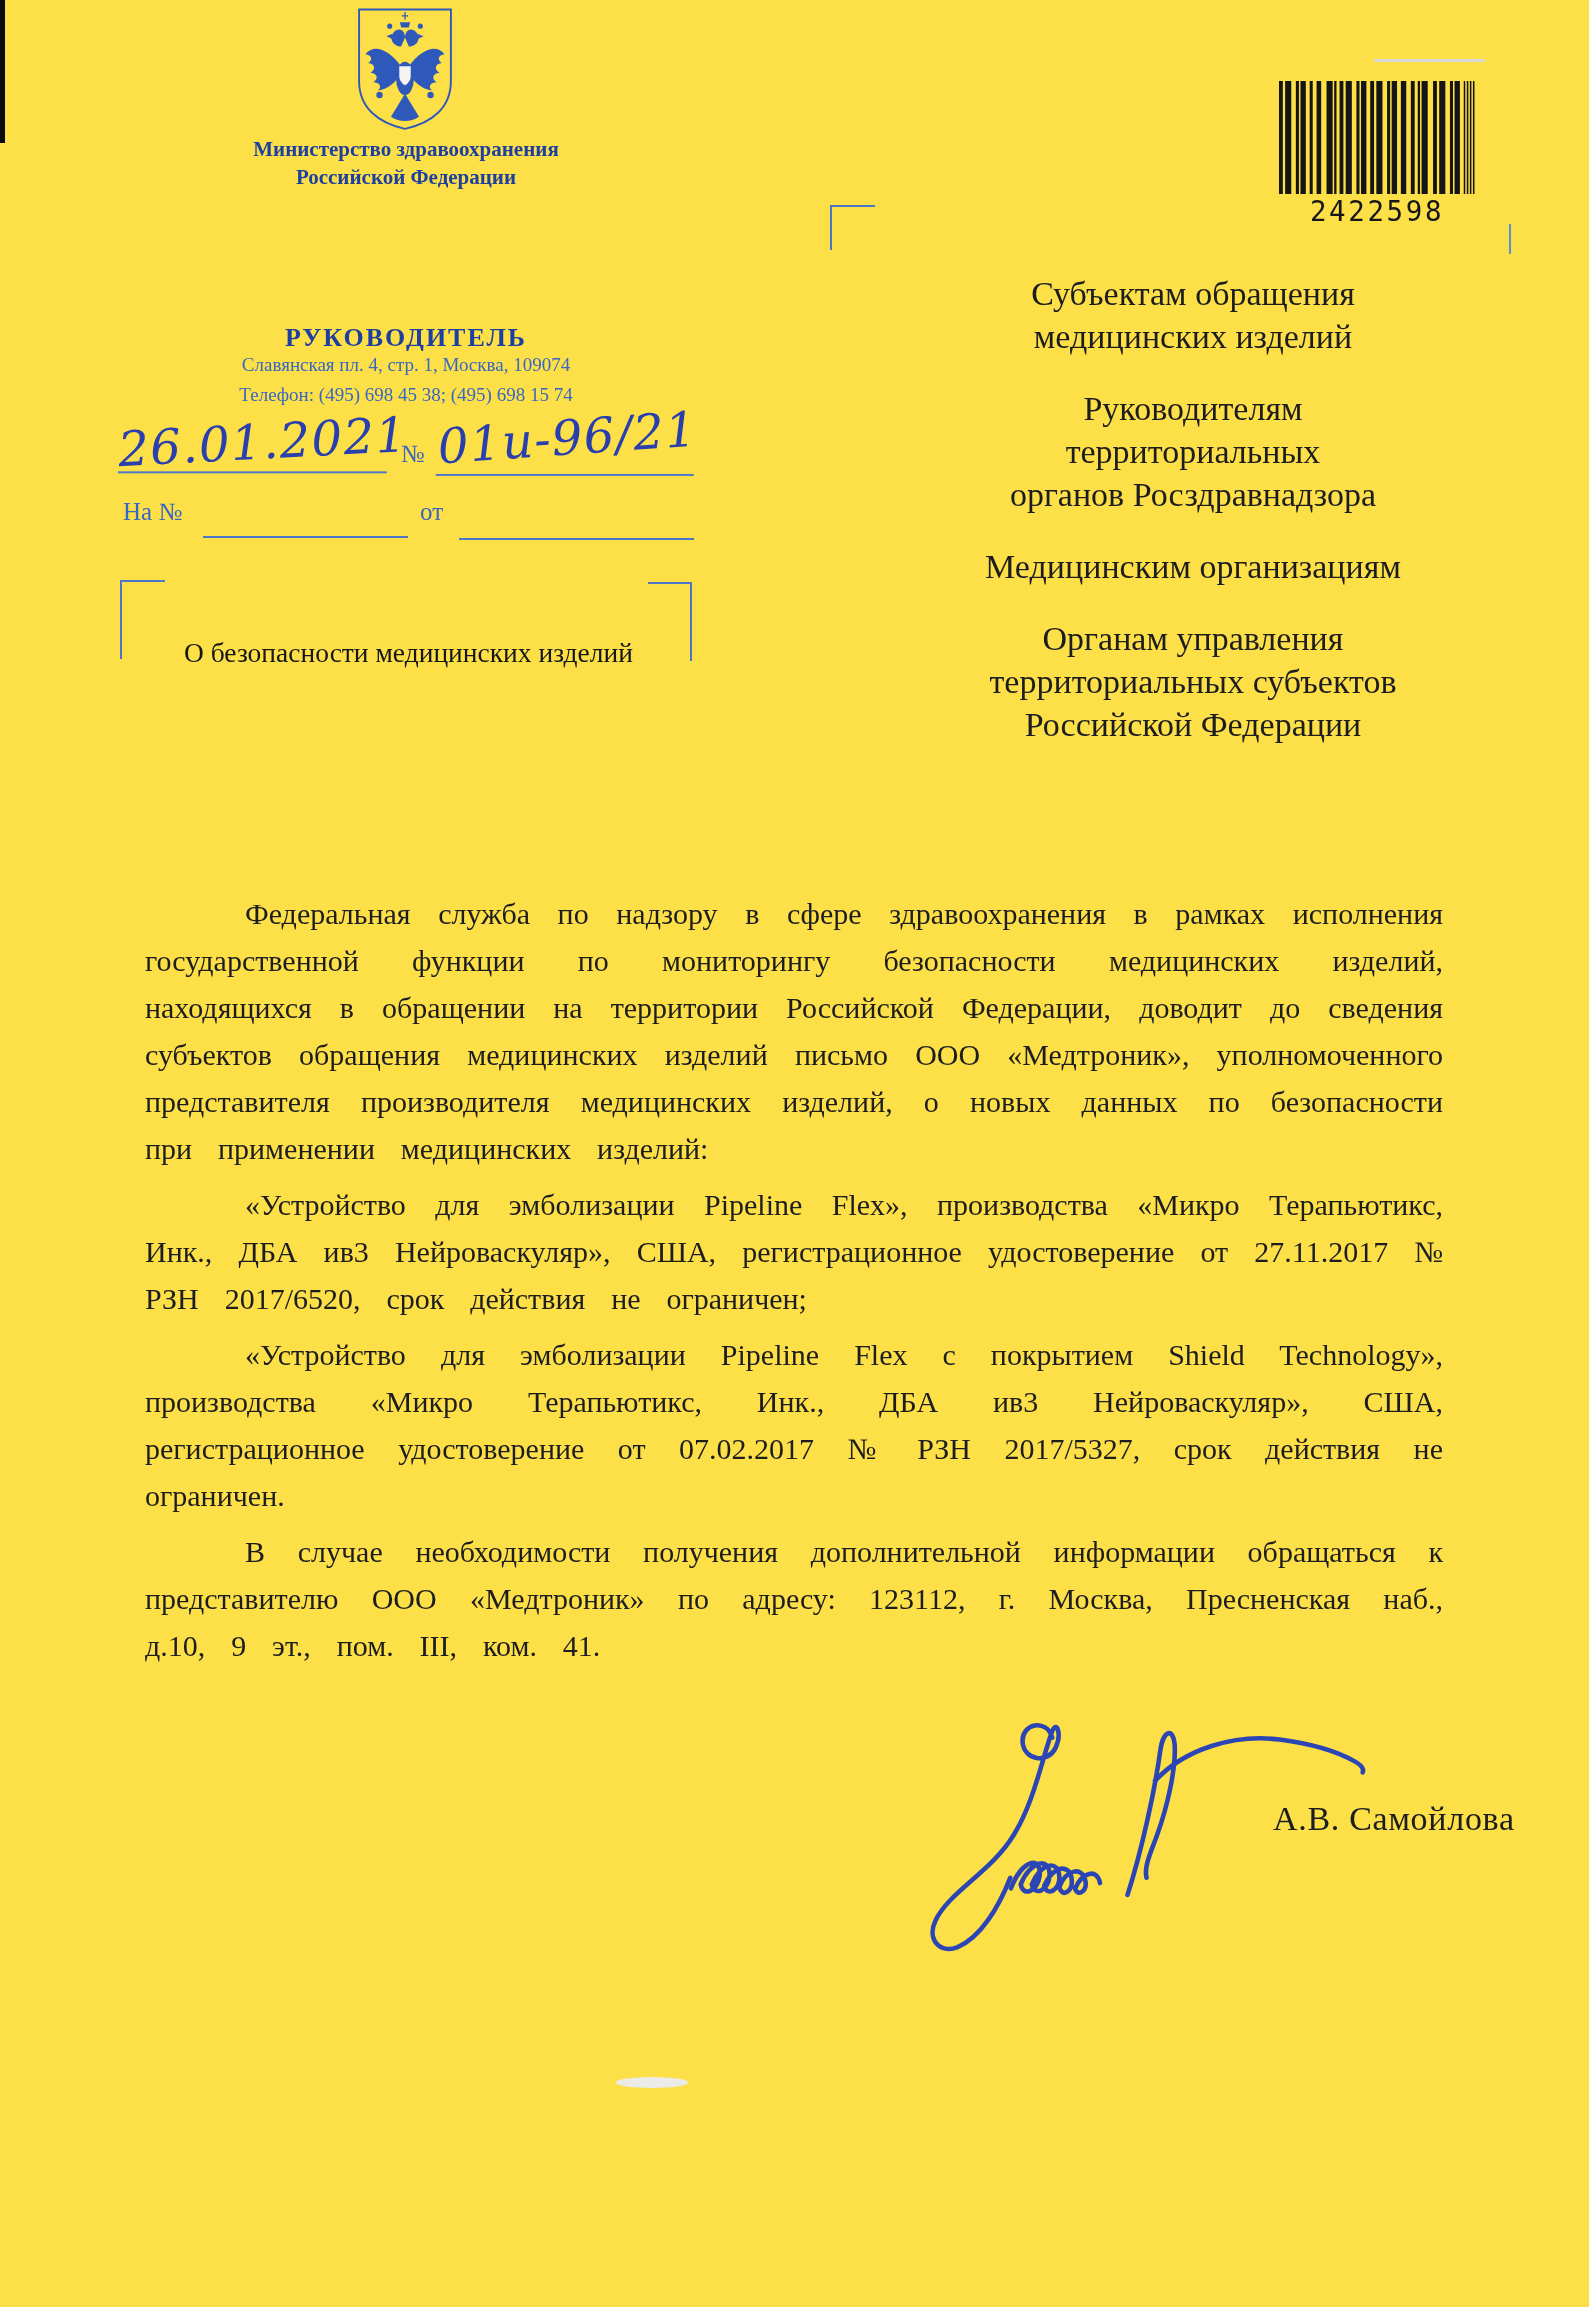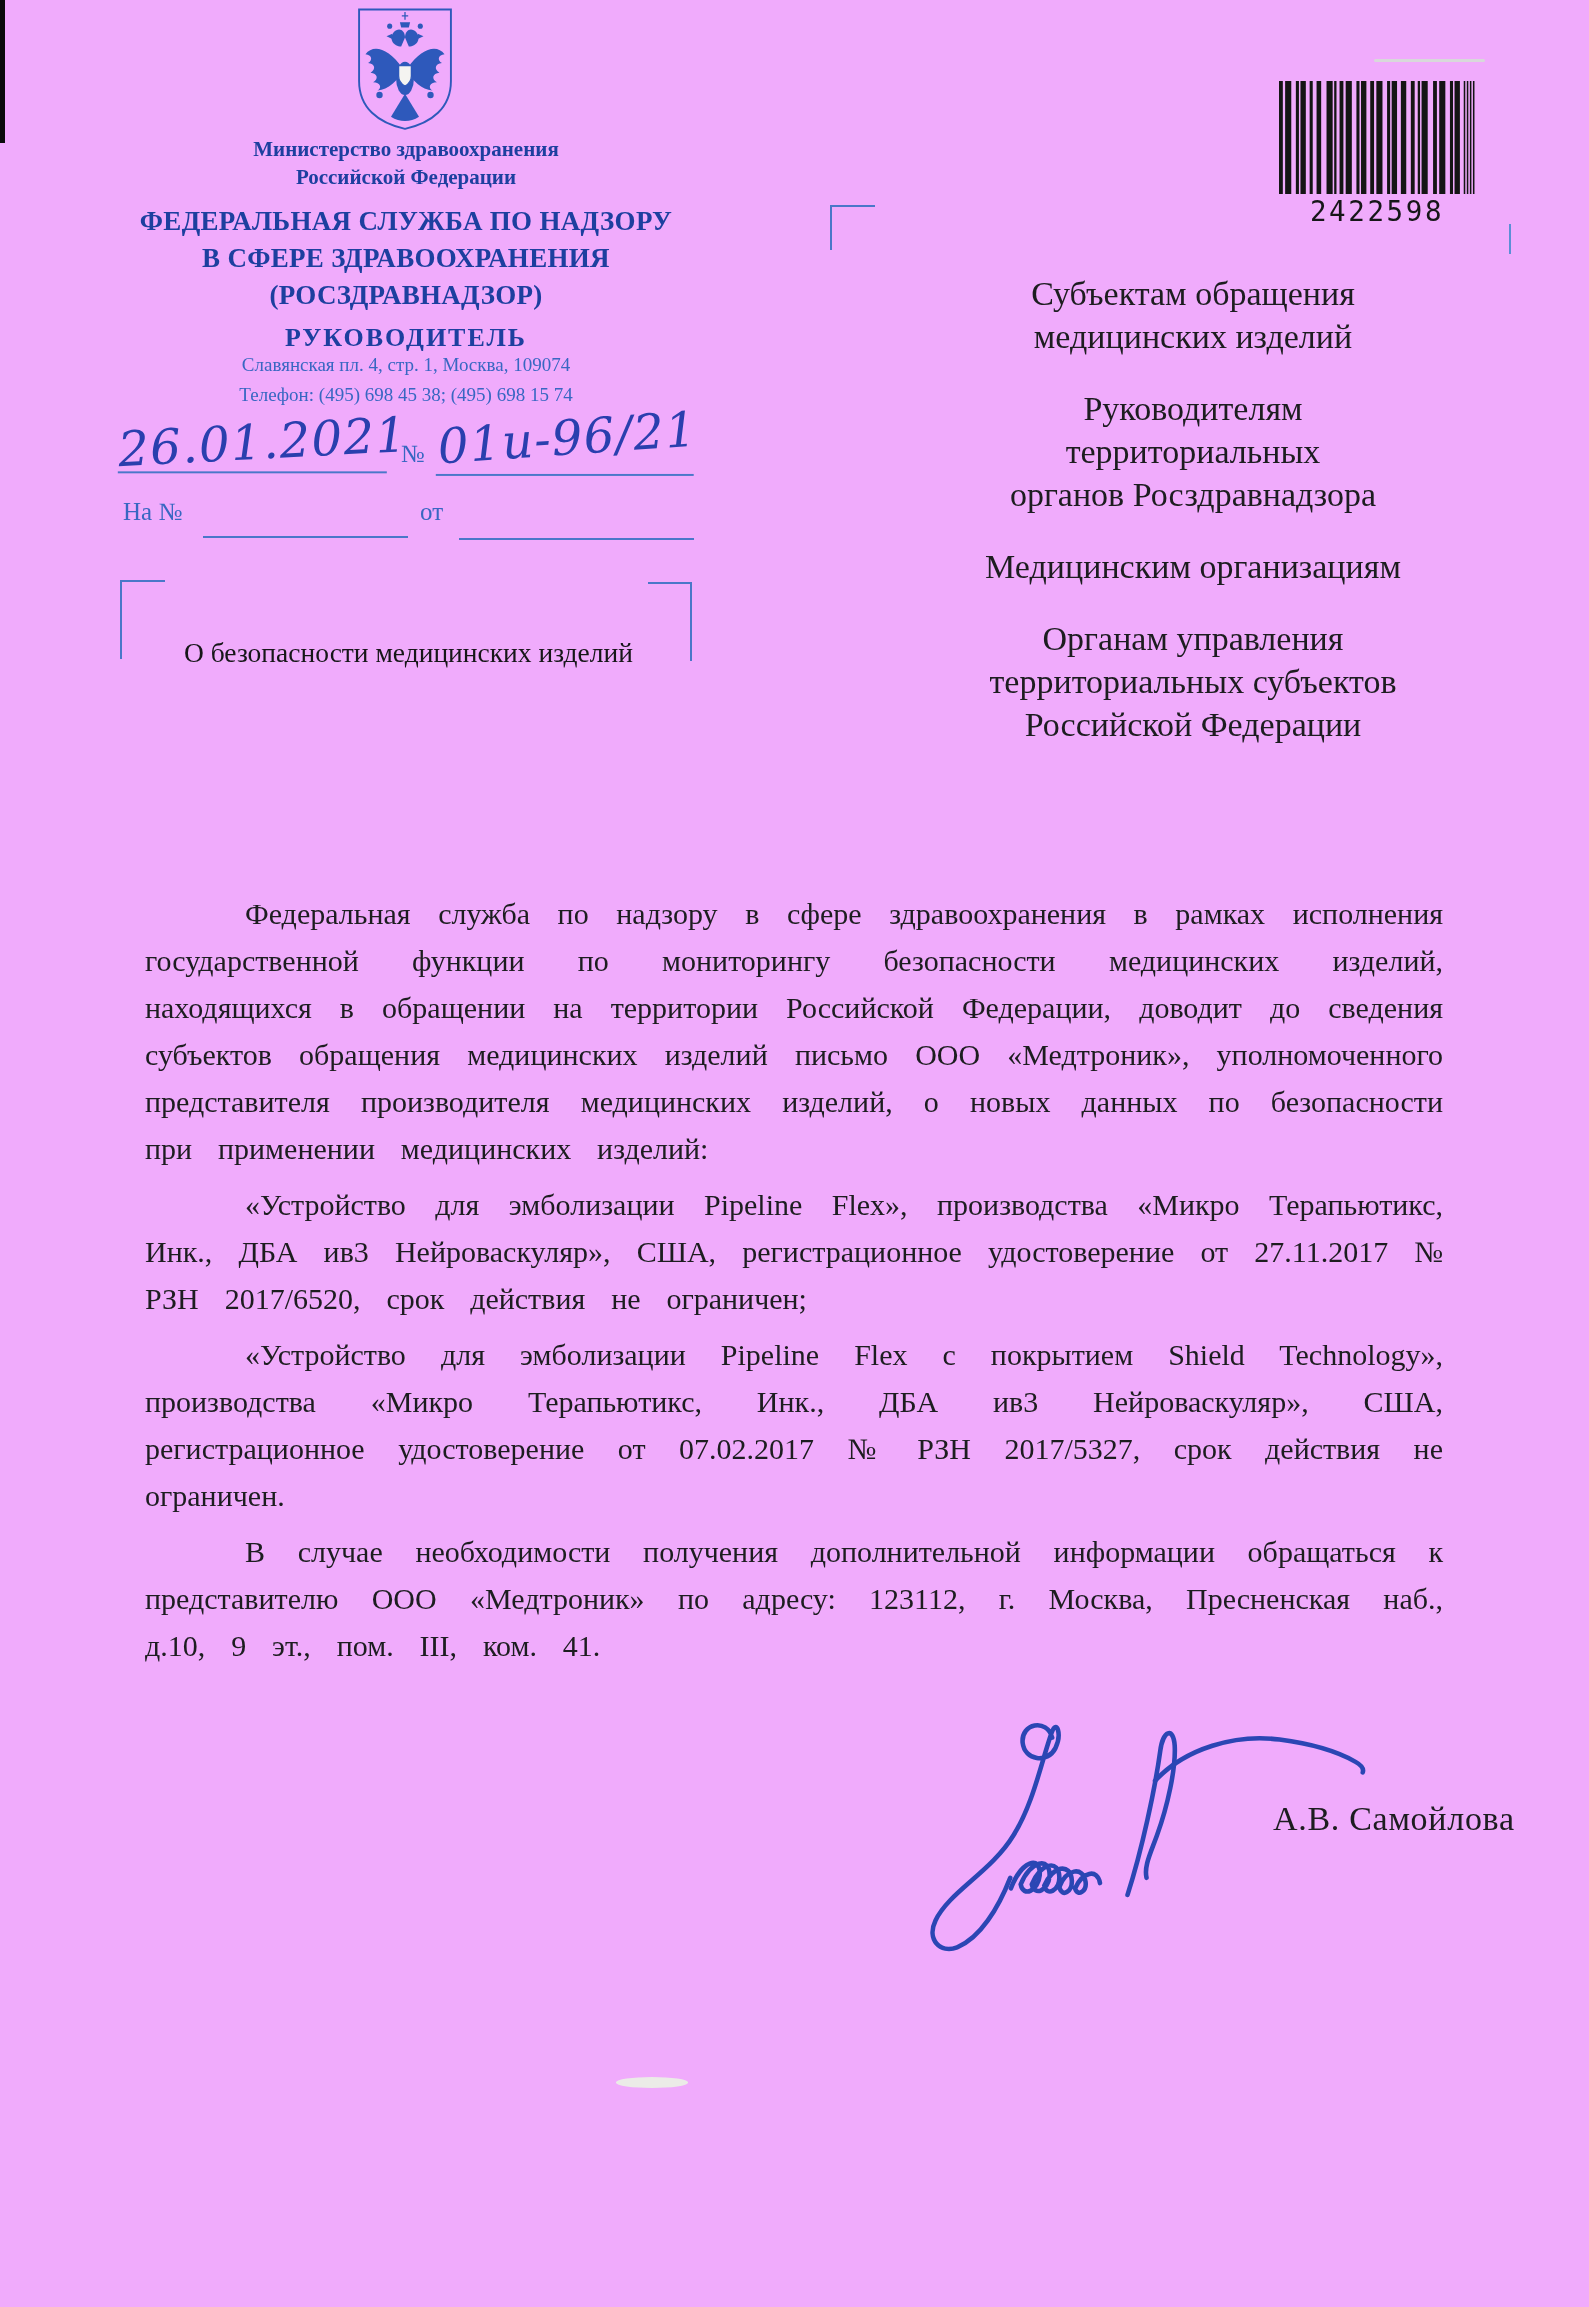--- a/index.html
+++ b/index.html
@@ -1,18 +1,18 @@
 <!DOCTYPE html>
 <html style="font-size:10.5px"><head>
 <meta charset="utf-8">
 <style>
   html,body{margin:0;padding:0;background:#888;}
   #page{
     position:relative; width:1589px; height:2307px;
-    background:#f0abfc; overflow:hidden;
+    background:#fde047; overflow:hidden;
     font-family:"Liberation Serif","DejaVu Serif",serif;
     color:#1d1d20;
   }
   
   .edge-strip{position:absolute;left:0;top:0;width:4.6px;height:143px;background:#0b0b0b;}
   .smudge-top{position:absolute;left:1374px;top:59px;width:111px;height:3.3px;background:#d8d8da;border-radius:2px;}
   .smudge-bottom{position:absolute;left:616px;top:2077px;width:72px;height:10.5px;background:#ebebe7;border-radius:50%;}
   
   .emblem{position:absolute;left:351px;top:6.6px;width:108px;height:125px;}
   .ministry{position:absolute;left:98px;top:135px;width:616px;text-align:center;
@@ -78,25 +78,20 @@
       <path d="M80 136 L58 172 C72 181 88 181 102 172 Z"></path>
       <circle cx="40" cy="138" r="5"></circle>
         <circle cx="120" cy="138" r="5"></circle>
     </g>
     <path d="M70 92 h20 v16 c0 9 -5 13 -10 16 c-5 -3 -10 -7 -10 -16 Z" fill="#f4f4f1" stroke="#2e59bb" stroke-width="2"></path>
   </svg>
 
   <div class="ministry">
     <div>Министерство здравоохранения</div>
     <div>Российской Федерации</div>
-  </div>
-  <div class="service">
-    <div>ФЕДЕРАЛЬНАЯ СЛУЖБА ПО НАДЗОРУ</div>
-    <div>В СФЕРЕ ЗДРАВООХРАНЕНИЯ</div>
-    <div>(РОСЗДРАВНАДЗОР)</div>
   </div>
   <div class="post">РУКОВОДИТЕЛЬ</div>
   <div class="addrblock">
     <div>Славянская пл. 4, стр. 1, Москва, 109074</div>
     <div>Телефон: (495) 698 45 38; (495) 698 15 74</div>
   </div>
 
   <svg class="reg-hand" viewBox="0 0 1000 170">
     <text class="hand" x="30" y="112" font-size="74" transform="rotate(-3 30 112)">26.01.2021</text>
     <text class="printed-no" x="462" y="106" font-size="38">№</text>

